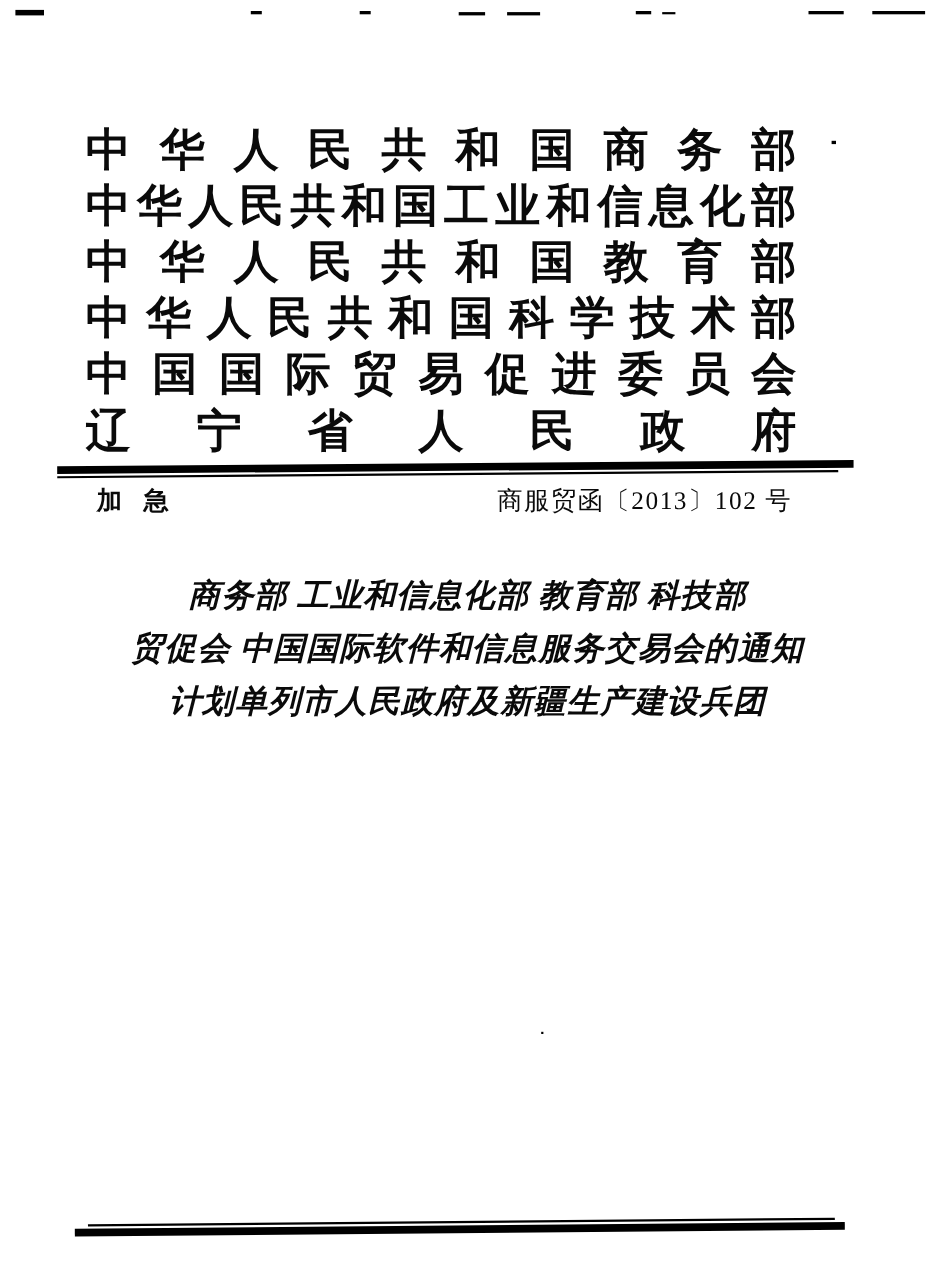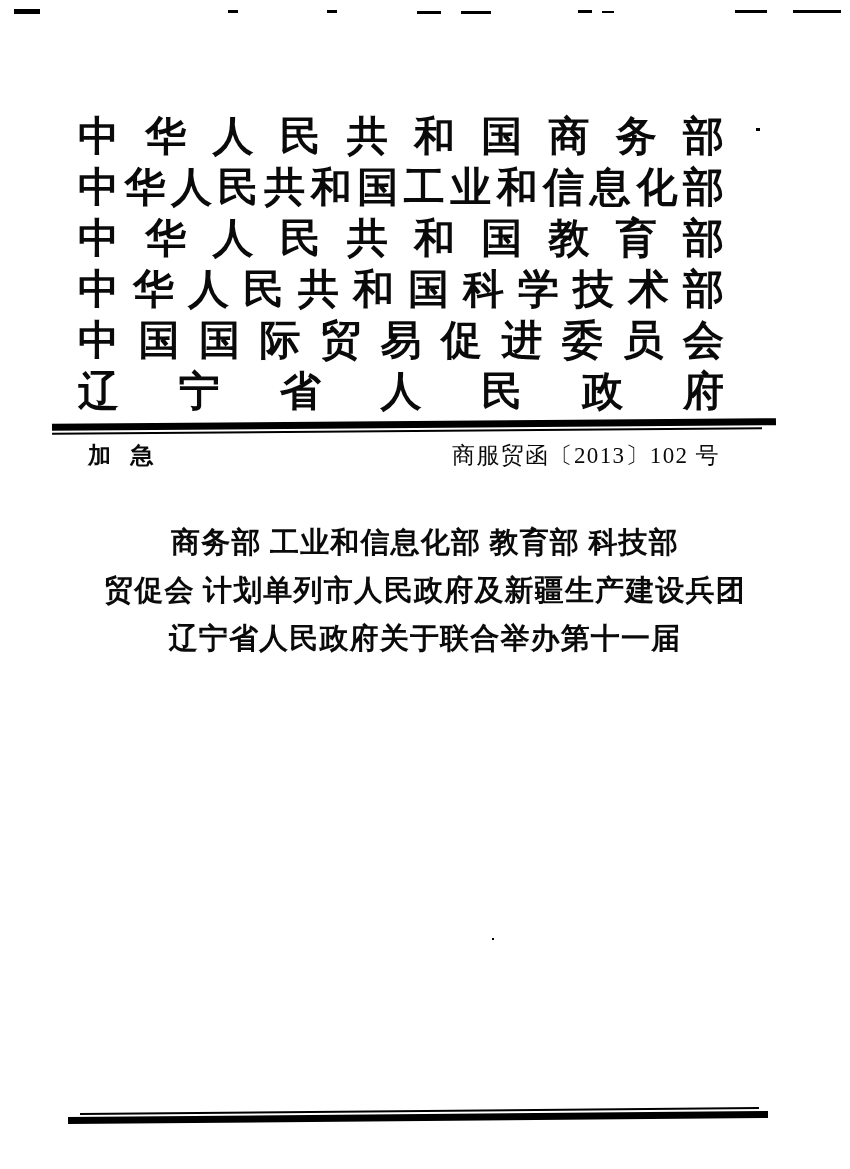--- a/index.html
+++ b/index.html
@@ -81,21 +81,21 @@
     top: 518px;
     left: 0;
     width: 850px;
     margin: 0;
     text-align: center;
     font-size: 29px;
     font-weight: 700;
     line-height: 48px;
     letter-spacing: 0.04em;
   }
-  .title-line { display: block; }
+  .title-line { display: block; font-style: italic; }
 
   
   .body-text {
     position: absolute;
     top: 707px;
     left: 85px;
     width: 636px;
     font-size: 21px;
     line-height: 40px;
     text-align: justify;
@@ -224,22 +224,22 @@
     <i class="thin"></i>
   </div>
 
   <div class="meta-row">
     <span class="urgency">加急</span>
     <span class="doc-no">商服贸函〔2013〕102 号</span>
   </div>
 
   <h1 class="title">
     <span class="title-line">商务部 工业和信息化部 教育部 科技部</span>
-    <span class="title-line">贸促会 计划单列市人民政府及新疆生产建设兵团</span>
-    <span class="title-line">辽宁省人民政府关于联合举办第十一届</span>
+    <span class="title-line">贸促会 中国国际软件和信息服务交易会的通知</span>
+    <span class="title-line">计划单列市人民政府及新疆生产建设兵团</span>
   </h1>
 
   <main class="body-text">
   </main>
 
   <div class="rule-bottom">
     <i class="thin"></i>
     <i class="bar"></i>
   </div>
 

